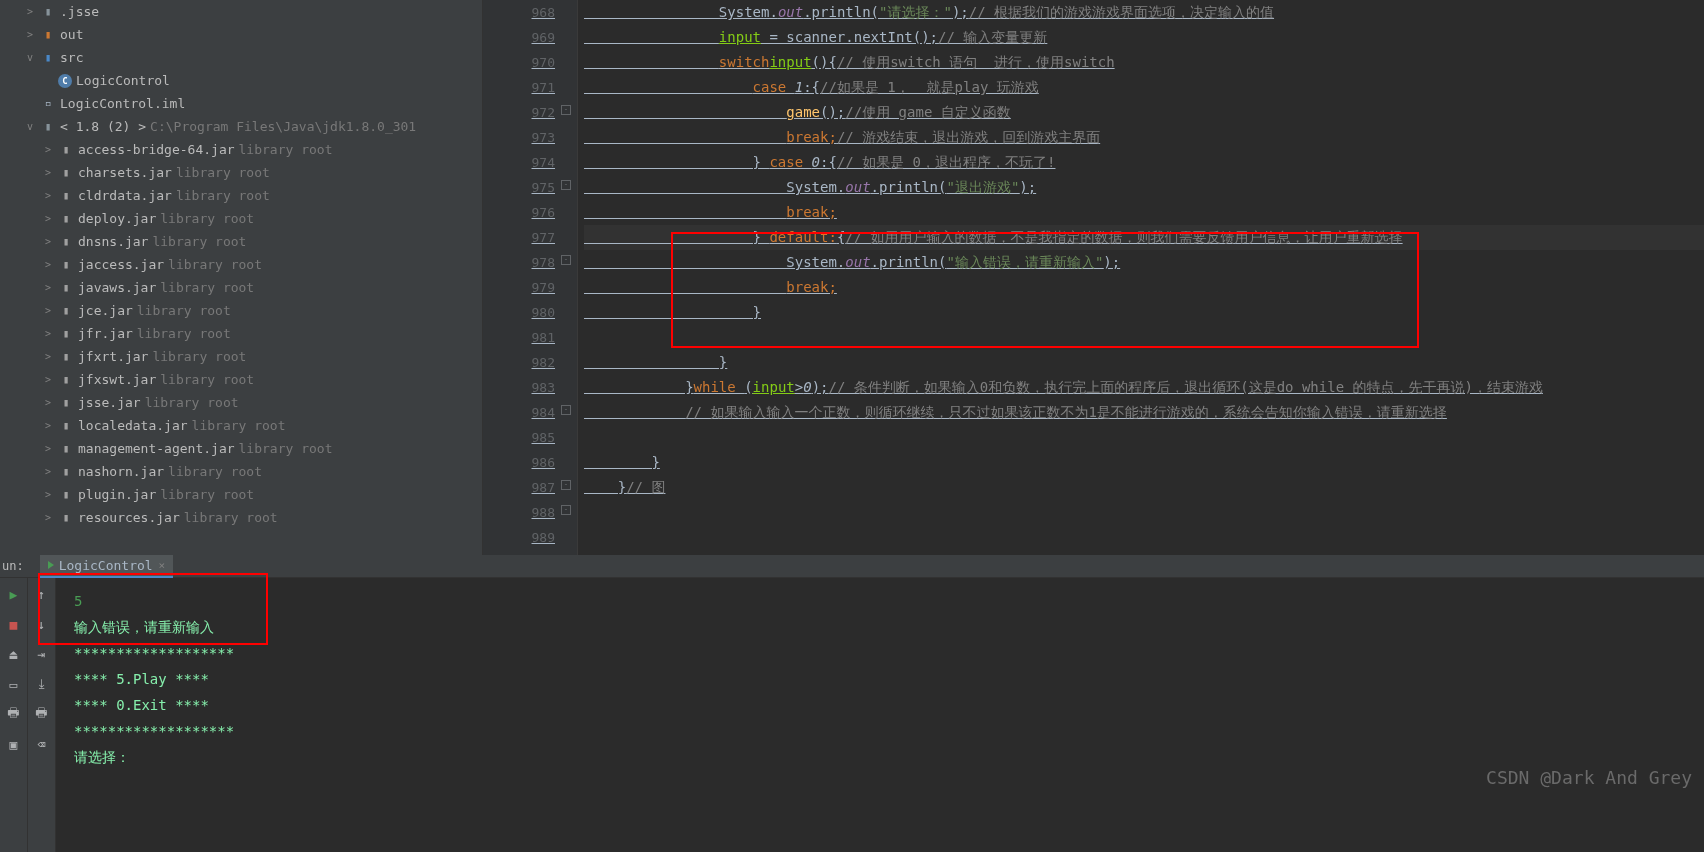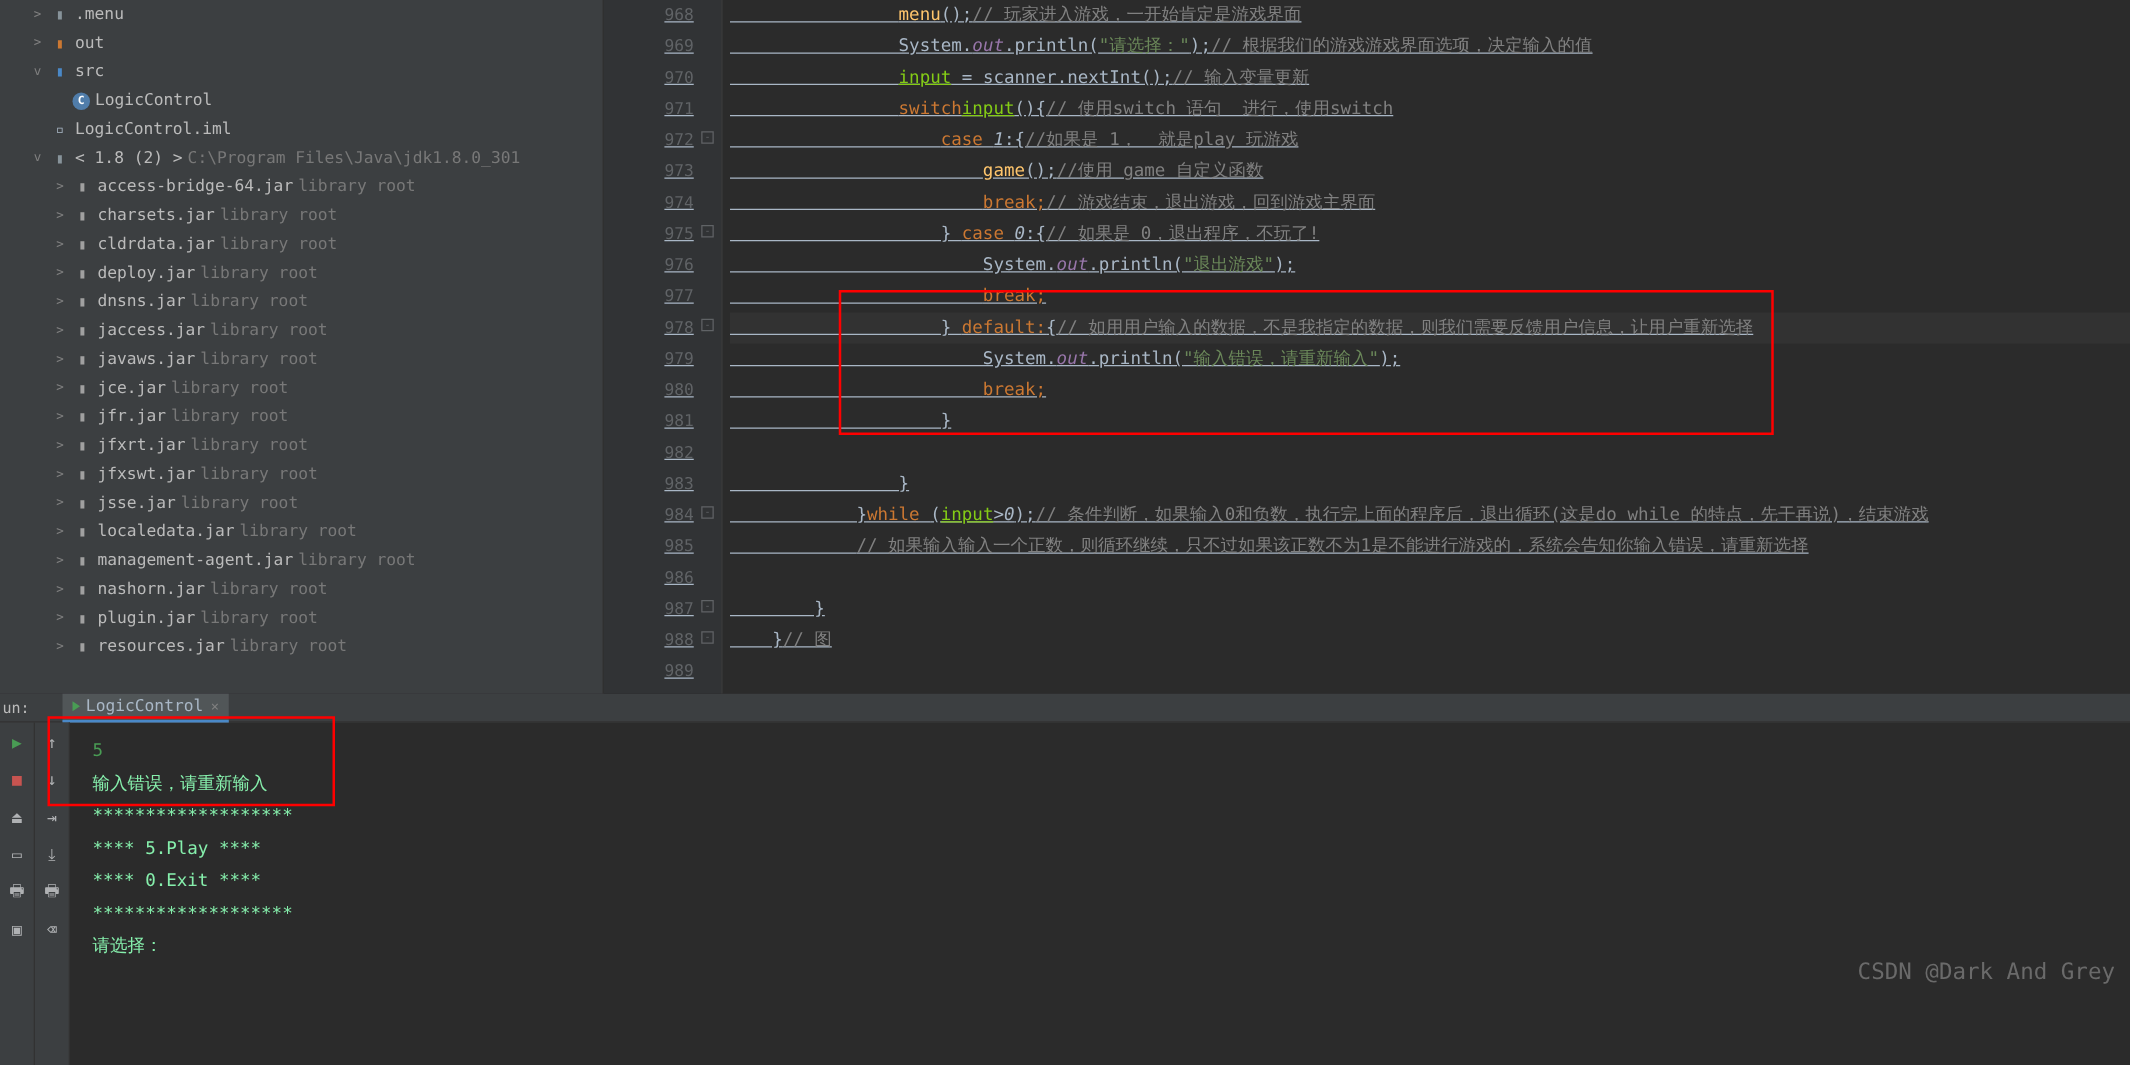--- a/index.html
+++ b/index.html
@@ -137,21 +137,21 @@
   flex-direction: column;
 }
 .run-tab-bar {
   height: 23px;
   background: #3c3f41;
   display: flex;
   align-items: center;
   border-bottom: 1px solid #323232;
   padding-left: 2px;
 }
-.run-label { color: #bbbbbb; margin-right: 26px; font-size: 12px; }
+.run-label { color: #bbbbbb; margin-right: 16px; font-size: 12px; }
 .run-tab {
   display: flex;
   align-items: center;
   padding: 0 8px;
   height: 23px;
   background: #515658;
   border-bottom: 2px solid #4a88c7;
 }
 .run-tab .play-icon {
   width: 0; height: 0;
@@ -217,21 +217,21 @@
 </head>
 <body>
 
 <div class="main-area">
 
   <div class="sidebar">
     <div id="tree-static">
         <div class="tree-row" style="padding-left: 24px;">
           <span class="chevron">&gt;</span>
           <span class="tree-icon folder-icon">▮</span>
-          <span class="tree-label">.menu</span>
+          <span class="tree-label">.jsse</span>
         </div>
         <div class="tree-row" style="padding-left: 24px;">
           <span class="chevron">&gt;</span>
           <span class="tree-icon folder-icon orange">▮</span>
           <span class="tree-label">out</span>
         </div>
         <div class="tree-row" style="padding-left: 24px;">
           <span class="chevron">v</span>
           <span class="tree-icon folder-icon blue">▮</span>
           <span class="tree-label">src</span>
@@ -379,21 +379,20 @@
         <div class="ln">983</div>
         <div class="ln">984<span class="fold">-</span></div>
         <div class="ln">985</div>
         <div class="ln">986</div>
         <div class="ln">987<span class="fold">-</span></div>
         <div class="ln">988<span class="fold">-</span></div>
         <div class="ln">989</div>
       </div>
     <div class="code" id="code">
       <div class="highlight-box" style="left:93px;top:232px;width:748px;height:116px;"></div>
-    <div class="code-line">                <span class="fn">menu</span>();<span class="cmt">// 玩家进入游戏，一开始肯定是游戏界面</span></div>
         <div class="code-line">                System.<span class="fld">out</span>.println(<span class="str">"请选择："</span>);<span class="cmt">// 根据我们的游戏游戏界面选项，决定输入的值</span></div>
         <div class="code-line">                <span class="input-var">input</span> = scanner.nextInt();<span class="cmt">// 输入变量更新</span></div>
         <div class="code-line">                <span class="kw">switch</span><span class="input-var">input</span>(){<span class="cmt">// 使用switch 语句  进行，使用switch</span></div>
         <div class="code-line">                    <span class="kw">case </span><span class="num">1</span>:{<span class="cmt">//如果是 1，  就是play 玩游戏</span></div>
         <div class="code-line">                        <span class="fn">game</span>();<span class="cmt">//使用 game 自定义函数</span></div>
         <div class="code-line">                        <span class="kw">break;</span><span class="cmt">// 游戏结束，退出游戏，回到游戏主界面</span></div>
         <div class="code-line">                    } <span class="kw">case </span><span class="num">0</span>:{<span class="cmt">// 如果是 0，退出程序，不玩了!</span></div>
         <div class="code-line">                        System.<span class="fld">out</span>.println(<span class="str">"退出游戏"</span>);</div>
         <div class="code-line">                        <span class="kw">break;</span></div>
         <div class="code-line current">                    } <span class="kw">default:</span>{<span class="cmt">// 如用用户输入的数据，不是我指定的数据，则我们需要反馈用户信息，让用户重新选择</span></div>

